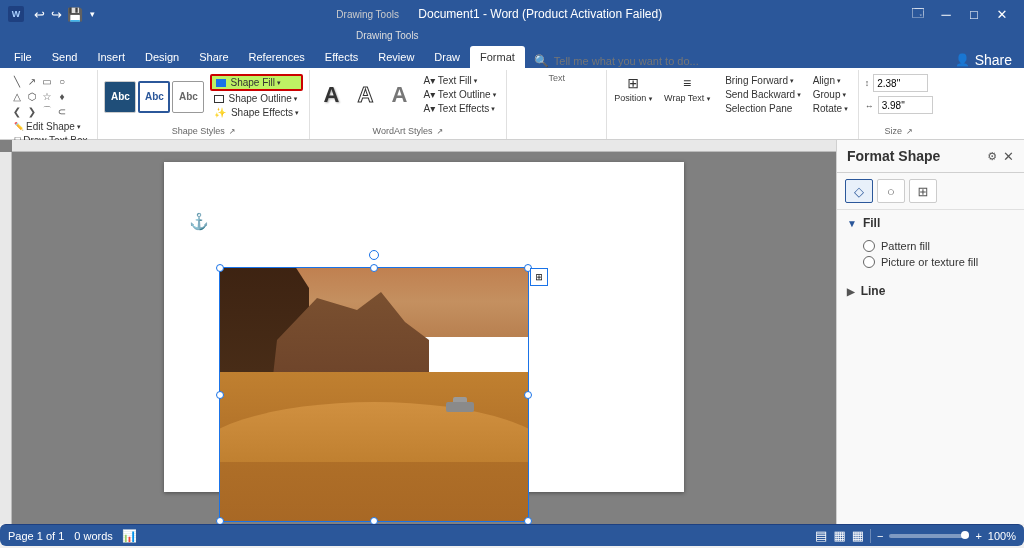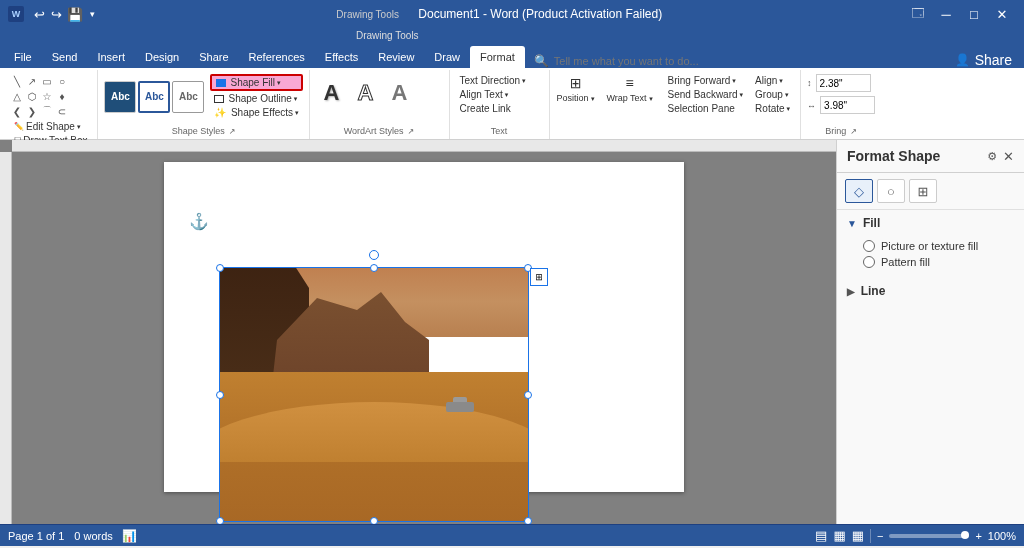--- a/index.html
+++ b/index.html
@@ -227,20 +227,21 @@
     #status-bar {
       height: 22px;
       background: #2b579a;
       display: flex;
       align-items: center;
       justify-content: space-between;
       padding: 0 8px;
       color: white;
       font-size: 11px;
       border-top: 1px solid #1e4080;
+      border-radius: 6px;
     }
     #status-left { display: flex; gap: 12px; align-items: center; }
     #status-right { display: flex; gap: 8px; align-items: center; }
 
     
     #full-ribbon {
       background: white;
     }
     #tab-row {
       display: flex;
@@ -354,21 +355,21 @@
       </div>
     </div>
 
     <div class="ribbon-group" style="min-width:120px;">
       <div class="ribbon-group-content" style="align-items:flex-start; padding-top:2px;">
         <div style="display:flex; gap:2px; align-items:center;">
           <div class="shape-style-btn" style="background:#1f4e79; color:white; font-size:10px;">Abc</div>
           <div class="shape-style-btn" style="background:white; border:2px solid #2b579a; color:#2b579a; font-size:10px;">Abc</div>
           <div class="shape-style-btn" style="background:white; border:1px solid #999; color:#666; font-size:10px;">Abc</div>
           <div style="display:flex; flex-direction:column; font-size:10px; gap:1px; margin-left:4px;">
-            <div class="small-ribbon-btn ribbon-btn-highlighted" style="border:2px solid #cc0000; background:#f9a8d4; font-size:10px; padding:1px 4px;">
+            <div class="small-ribbon-btn ribbon-btn-highlighted" style="border:2px solid #cc0000; background:#bef264; font-size:10px; padding:1px 4px;">
               <span style="display:inline-block; width:10px; height:8px; background:#1a73e8; margin-right:2px; vertical-align:middle;"></span>Shape Fill <span class="dropdown-tri">▾</span>
             </div>
             <div class="small-ribbon-btn" style="font-size:10px;">
               <span style="display:inline-block; width:10px; height:8px; border:1px solid #333; margin-right:2px; vertical-align:middle;"></span>Shape Outline <span class="dropdown-tri">▾</span>
             </div>
             <div class="small-ribbon-btn" style="font-size:10px;">
               <span style="margin-right:2px;">✨</span>Shape Effects <span class="dropdown-tri">▾</span>
             </div>
           </div>
         </div>
@@ -378,36 +379,34 @@
         <span class="expand-icon">↗</span>
       </div>
     </div>
 
     <div class="ribbon-group" style="min-width:140px;">
       <div class="ribbon-group-content" style="padding-top:2px; align-items:flex-start;">
         <div style="display:flex; gap:2px; align-items:center;">
           <div class="wordart-btn" style="font-size:22px; color:#333; text-shadow:1px 1px 2px rgba(0,0,0,0.3);">A</div>
           <div class="wordart-btn" style="font-size:22px; color:transparent; -webkit-text-stroke:1px #333;">A</div>
           <div class="wordart-btn" style="font-size:22px; color:#777;">A</div>
+          <div style="display:flex; flex-direction:column; gap:1px; font-size:10px; margin-left:2px;">
+            <div class="small-ribbon-btn">A▾ Text Fill <span class="dropdown-tri">▾</span></div>
+            <div class="small-ribbon-btn">A▾ Text Outline <span class="dropdown-tri">▾</span></div>
+            <div class="small-ribbon-btn">A▾ Text Effects <span class="dropdown-tri">▾</span></div>
+          </div>
         </div>
       </div>
       <div class="ribbon-group-label">
         <span>WordArt Styles</span>
         <span class="expand-icon">↗</span>
       </div>
     </div>
 
     <div class="ribbon-group" style="min-width:100px;">
-      <div class="ribbon-group-content" style="padding-top:2px; align-items:flex-start;">
-        <div style="display:flex; flex-direction:column; gap:1px; font-size:10px;">
-          <div class="small-ribbon-btn">Text Direction <span class="dropdown-tri">▾</span></div>
-          <div class="small-ribbon-btn">Align Text <span class="dropdown-tri">▾</span></div>
-          <div class="small-ribbon-btn">Create Link</div>
-        </div>
-      </div>
       <div class="ribbon-group-label">
         <span>Text</span>
       </div>
     </div>
 
     <div class="ribbon-group" style="min-width:150px;">
       <div class="ribbon-group-content" style="padding-top:2px; align-items:flex-start;">
         <div style="display:flex; gap:4px; align-items:flex-start;">
           <div style="display:flex; flex-direction:column; gap:2px; font-size:10px; width:50px;">
             <div class="small-ribbon-btn" style="flex-direction:column; font-size:9px; text-align:center; align-items:center; width:40px; height:30px;">
@@ -440,21 +439,21 @@
         <div style="display:flex; align-items:center; gap:4px; font-size:10px;">
           <span style="font-size:9px; color:#555;">↕</span>
           <input type="text" value="2.38&quot;" style="width: 55px; height: 18px; border: 1px solid rgb(204, 204, 204); font-size: 10px; padding: 0px 3px;">
         </div>
         <div style="display:flex; align-items:center; gap:4px; font-size:10px;">
           <span style="font-size:9px; color:#555;">↔</span>
           <input type="text" value="3.98&quot;" style="width: 55px; height: 18px; border: 1px solid rgb(204, 204, 204); font-size: 10px; padding: 0px 3px;">
         </div>
       </div>
       <div class="ribbon-group-label">
-        <span>Bring</span>
+        <span>Size</span>
         <span class="expand-icon">↗</span>
       </div>
     </div>
 
   </div>
 </div>
 
 <div id="main-area" style="display:flex; height:calc(548px - 28px - 40px - 74px - 22px); background:#808080;">
 
   <div id="doc-area" style="flex:1; background:#808080; position:relative; overflow:hidden;">
@@ -526,25 +525,25 @@
     </div>
 
     <div class="panel-section">
       <div class="panel-section-header">
         <span style="color:#2b579a; font-size:10px;">▼</span>
         <span style="font-size:12px; font-weight:600; color:#333;">Fill</span>
       </div>
       <div class="panel-section-content" style="padding:2px 16px 8px 26px;">
         <div class="radio-option">
           <div class="radio-dot"></div>
-          <span>Picture or texture fill</span>
+          <span>Pattern fill</span>
         </div>
         <div class="radio-option">
           <div class="radio-dot"></div>
-          <span>Pattern fill</span>
+          <span>Picture or texture fill</span>
         </div>
       </div>
     </div>
 
     <div class="panel-section">
       <div class="panel-section-header">
         <span style="color:#555; font-size:10px;">▶</span>
         <span style="font-size:12px; font-weight:600; color:#333;">Line</span>
       </div>
     </div>

